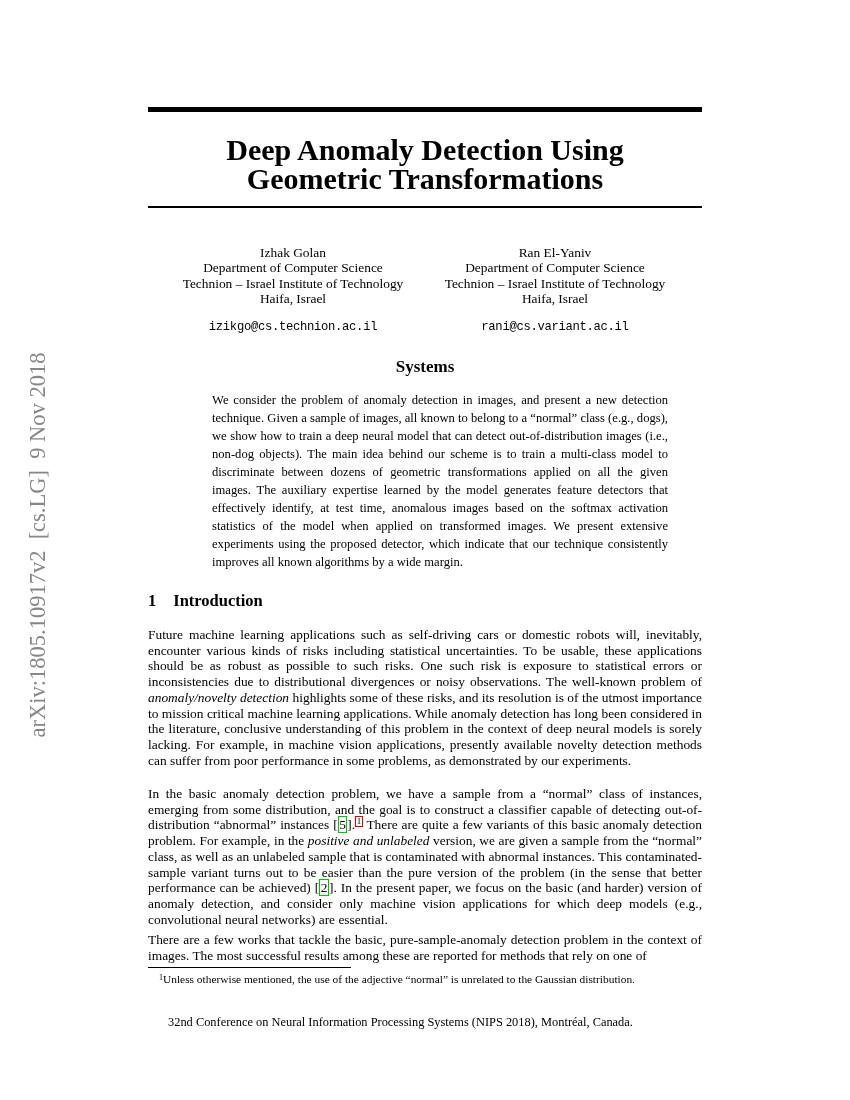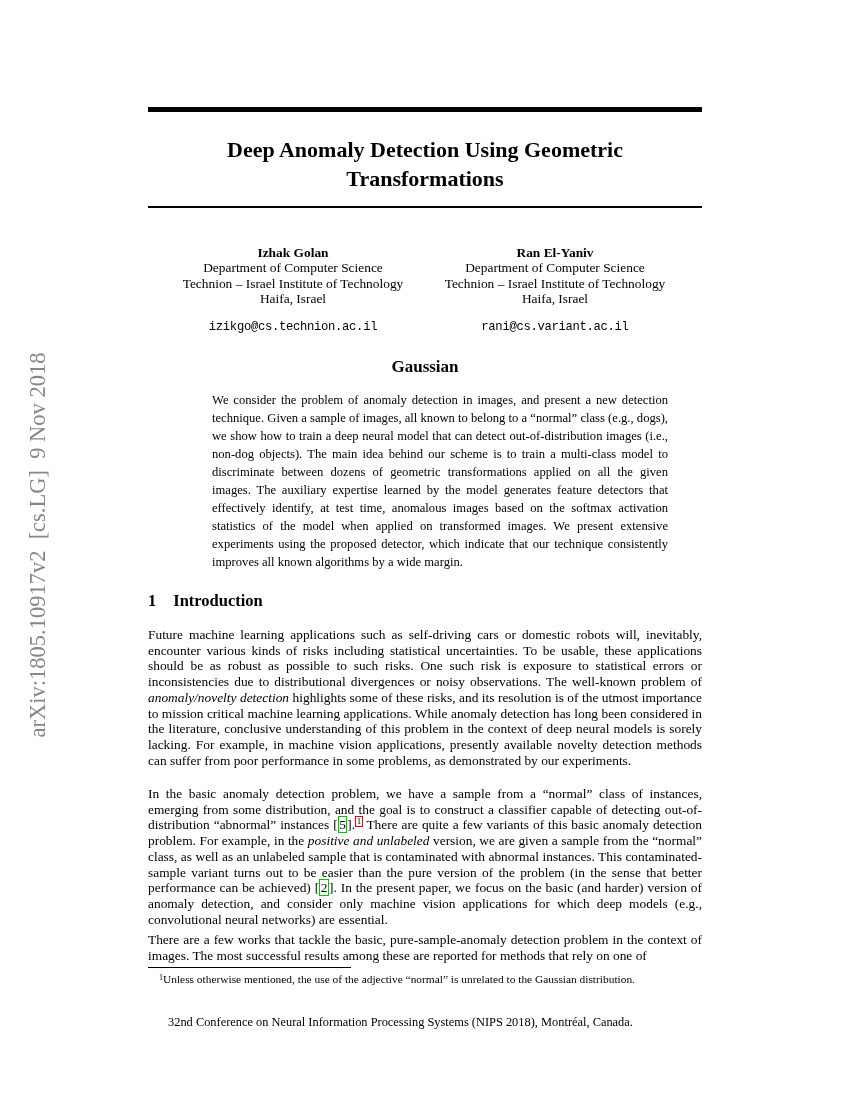--- a/index.html
+++ b/index.html
@@ -36,37 +36,37 @@
   .rule-thin {
     position: absolute;
     left: 148px; top: 206px;
     width: 554px; height: 2px;
     background: #000;
   }
   .title {
     position: absolute;
     top: 135px; left: 185px; width: 480px;
     text-align: center;
-    font-size: 22px;
+    font-size: 30px;
     font-weight: bold;
     line-height: 29px;
   }
 
   
   .author {
     position: absolute;
     top: 245px;
     width: 280px;
     text-align: center;
     font-size: 13.4px;
     line-height: 15.4px;
   }
   .author-left  { left: 153px; }
   .author-right { left: 415px; }
-  .author .name { font-weight: bold; }
+  .author .name { font-weight: normal; }
   .author .email {
     font-family: "Liberation Mono", monospace;
     font-size: 12.2px;
     letter-spacing: -0.3px;
     margin-top: 13px;
   }
 
   
   .abstract-heading {
     position: absolute;
@@ -171,21 +171,21 @@
   </div>
 
   <div class="author author-right">
     <div class="name">Ran El-Yaniv</div>
     <div>Department of Computer Science</div>
     <div>Technion – Israel Institute of Technology</div>
     <div>Haifa, Israel</div>
     <div class="email">rani@cs.variant.ac.il</div>
   </div>
 
-  <div class="abstract-heading">Gaussian</div>
+  <div class="abstract-heading">Systems</div>
   <div class="abstract-body">We consider the problem of anomaly detection in images, and present a new detection technique. Given a sample of images, all known to belong to a “normal” class (e.g., dogs), we show how to train a deep neural model that can detect out-of-distribution images (i.e., non-dog objects). The main idea behind our scheme is to train a multi-class model to discriminate between dozens of geometric transformations applied on all the given images. The auxiliary expertise learned by the model generates feature detectors that effectively identify, at test time, anomalous images based on the softmax activation statistics of the model when applied on transformed images. We present extensive experiments using the proposed detector, which indicate that our technique consistently improves all known algorithms by a wide margin.</div>
 
   <div class="section-heading">
     <span class="sec-num">1</span><span>Introduction</span>
   </div>
 
   <p class="para para-1" style="margin:0;"><span>Future machine learning applications such as self-driving cars or domestic robots will, inevitably, encounter various kinds of risks including statistical uncertainties. To be usable, these applications should be as robust as possible to such risks. One such risk is exposure to statistical errors or inconsistencies due to distributional divergences or noisy observations. The well-known problem of </span><em class="seg-i">anomaly/novelty detection</em><span> highlights some of these risks, and its resolution is of the utmost importance to mission critical machine learning applications. While anomaly detection has long been considered in the literature, conclusive understanding of this problem in the context of deep neural models is sorely lacking. For example, in machine vision applications, presently available novelty detection methods can suffer from poor performance in some problems, as demonstrated by our experiments.</span></p>
   <p class="para para-2" style="margin:0;"><span>In the basic anomaly detection problem, we have a sample from a “normal” class of instances, emerging from some distribution, and the goal is to construct a classifier capable of detecting out-of-distribution “abnormal” instances [</span><span class="seg-cite">5</span><span>].</span><span class="seg-fnref">1</span><span> There are quite a few variants of this basic anomaly detection problem. For example, in the </span><em class="seg-i">positive and unlabeled</em><span> version, we are given a sample from the “normal” class, as well as an unlabeled sample that is contaminated with abnormal instances. This contaminated-sample variant turns out to be easier than the pure version of the problem (in the sense that better performance can be achieved) [</span><span class="seg-cite">2</span><span>]. In the present paper, we focus on the basic (and harder) version of anomaly detection, and consider only machine vision applications for which deep models (e.g., convolutional neural networks) are essential.</span></p>
   <p class="para para-3" style="margin:0;"><span>There are a few works that tackle the basic, pure-sample-anomaly detection problem in the context of images. The most successful results among these are reported for methods that rely on one of</span></p>
 

